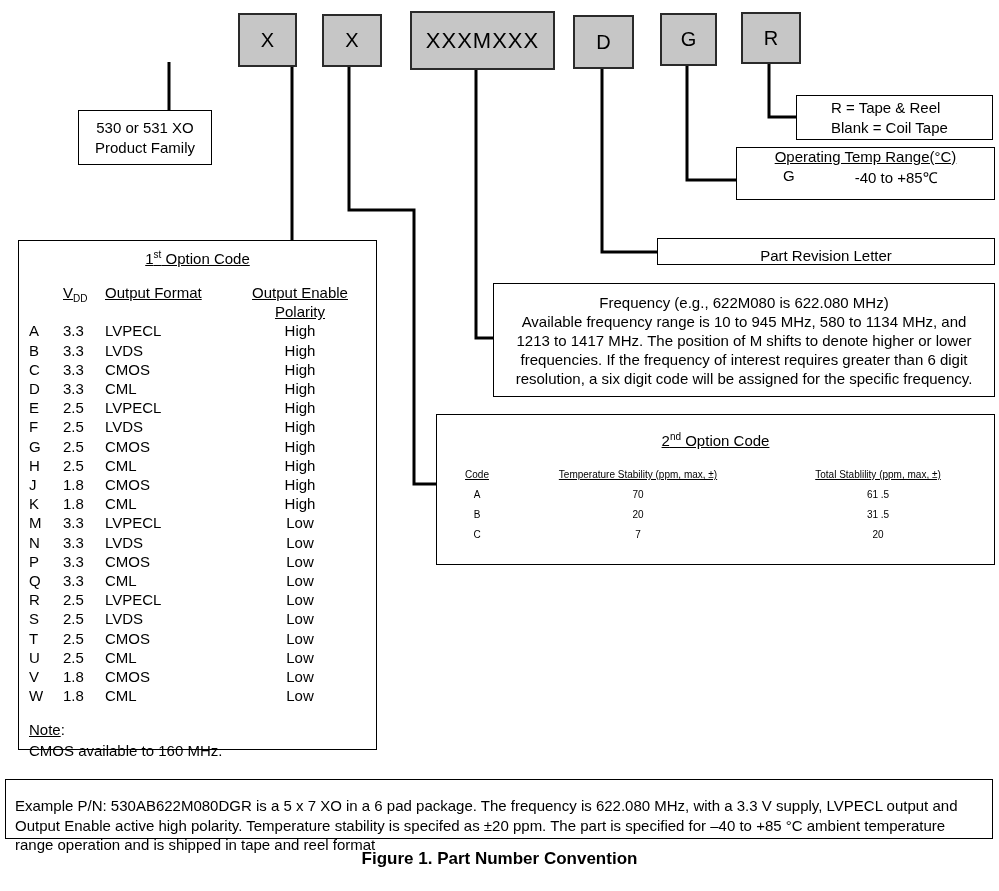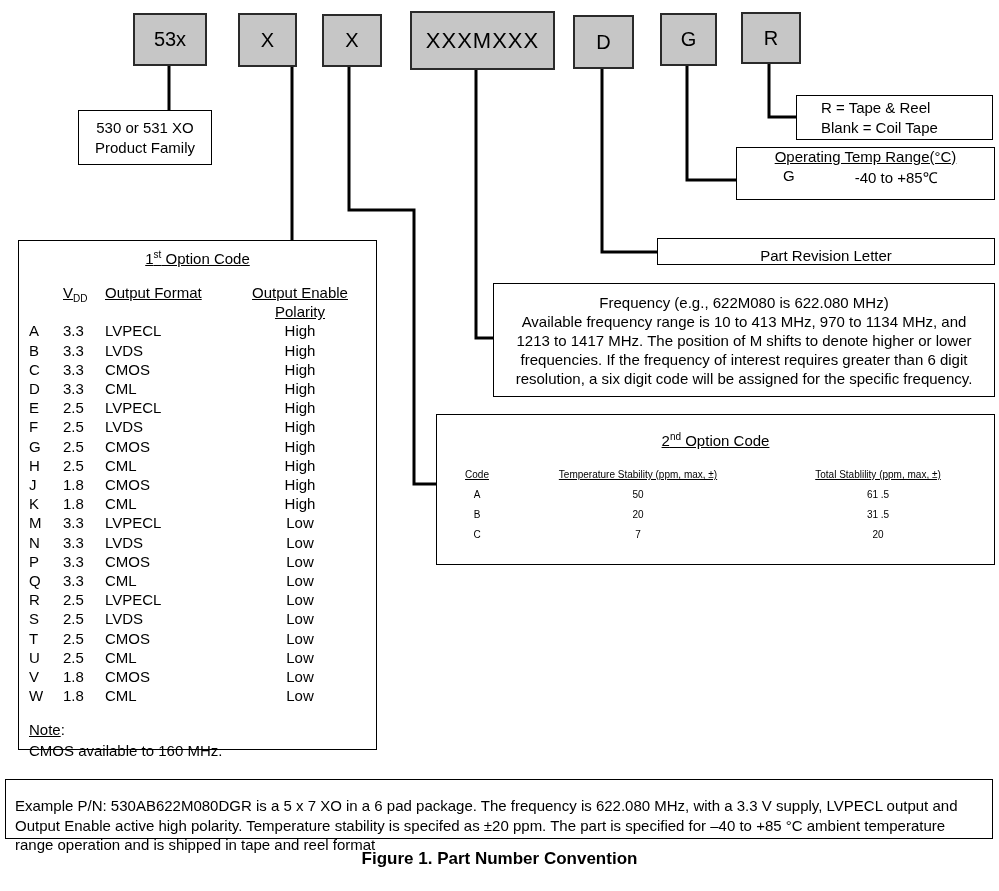--- a/index.html
+++ b/index.html
@@ -20,21 +20,21 @@
   .f4{left:573px;top:15px;width:57px;height:50px;}
   .f5{left:660px;top:13px;width:53px;height:49px;}
   .f6{left:741px;top:12px;width:56px;height:48px;}
   .wbox{position:absolute;background:#fff;border:1.5px solid #000;font-size:15px;box-sizing:border-box;}
   .u{text-decoration:underline;}
   sup{font-size:10px;} sub{font-size:10px;}
 
   .pf-box{left:78px;top:110px;width:134px;height:55px;display:flex;flex-direction:column;
           align-items:center;justify-content:center;line-height:20px;}
   .trl-box{left:796px;top:95px;width:197px;height:45px;display:flex;flex-direction:column;
-          justify-content:center;padding-left:24px;line-height:20px;}
+          justify-content:center;padding-left:34px;line-height:20px;}
   .otr-box{left:736px;top:147px;width:259px;height:53px;}
   .otr-box .ot-title{text-align:center;}
   .otr-box .ot-row{display:flex;margin-top:2px;}
   .otr-box .ot-code{margin-left:46px;}
   .otr-box .ot-range{margin-left:60px;}
   .prl-box{left:657px;top:238px;width:338px;height:27px;display:flex;align-items:flex-end;justify-content:center;}
   .fq-box{left:493px;top:283px;width:502px;height:114px;text-align:center;line-height:19px;padding-top:9px;}
 
   .o2-box{left:436px;top:414px;width:559px;height:151px;}
   .o2-box .tbl-title{text-align:center;margin-top:16px;}
@@ -68,21 +68,20 @@
       <path d="M169,62 V110"></path>
       <path d="M239,62 H292 V240"></path>
       <path d="M349,63 V210 H414 V484 H437"></path>
       <path d="M476,64 V338 H494"></path>
       <path d="M602,63 V252 H658"></path>
       <path d="M687,61 V180 H737"></path>
       <path d="M769,60 V117 H797"></path>
     </g>
   </svg>
 
-  <div class="gbox f0">53x</div>
   <div class="gbox f1">X</div>
   <div class="gbox f2">X</div>
   <div class="gbox f3">XXXMXXX</div>
   <div class="gbox f4">D</div>
   <div class="gbox f5">G</div>
   <div class="gbox f6">R</div>
 
   <div class="wbox pf-box">
     <div>530 or 531 XO</div>
     <div>Product Family</div>
@@ -100,42 +99,42 @@
       <span class="ot-range">-40 to +85℃</span>
     </div>
   </div>
 
   <div class="wbox prl-box">
     <span>Part Revision Letter</span>
   </div>
 
   <div class="wbox fq-box">
     <div>Frequency (e.g., 622M080 is 622.080 MHz)</div>
-    <div>Available frequency range is 10 to 413 MHz, 970 to 1134 MHz, and</div>
+    <div>Available frequency range is 10 to 945 MHz, 580 to 1134 MHz, and</div>
     <div>1213 to 1417 MHz. The position of M shifts to denote higher or lower</div>
     <div>frequencies. If the frequency of interest requires greater than 6 digit</div>
     <div>resolution, a six digit code will be assigned for the specific frequency.</div>
   </div>
 
   <div class="wbox o2-box">
     <div class="tbl-title">
       <span class="u"><span>2</span><sup>nd</sup><span> Option Code</span></span>
     </div>
     <table>
       <thead>
         <tr>
           <th class="c1"><span class="u">Code</span></th>
           <th class="c2"><span class="u">Temperature Stability (ppm, max, ±)</span></th>
           <th class="c3"><span class="u">Total Stablility (ppm, max, ±)</span></th>
         </tr>
       </thead>
       <tbody id="opt2-body">
           <tr>
             <td class="c1">A</td>
-            <td class="c2">50</td>
+            <td class="c2">70</td>
             <td class="c3">61 .5</td>
           </tr>
           <tr>
             <td class="c1">B</td>
             <td class="c2">20</td>
             <td class="c3">31 .5</td>
           </tr>
           <tr>
             <td class="c1">C</td>
             <td class="c2">7</td>

